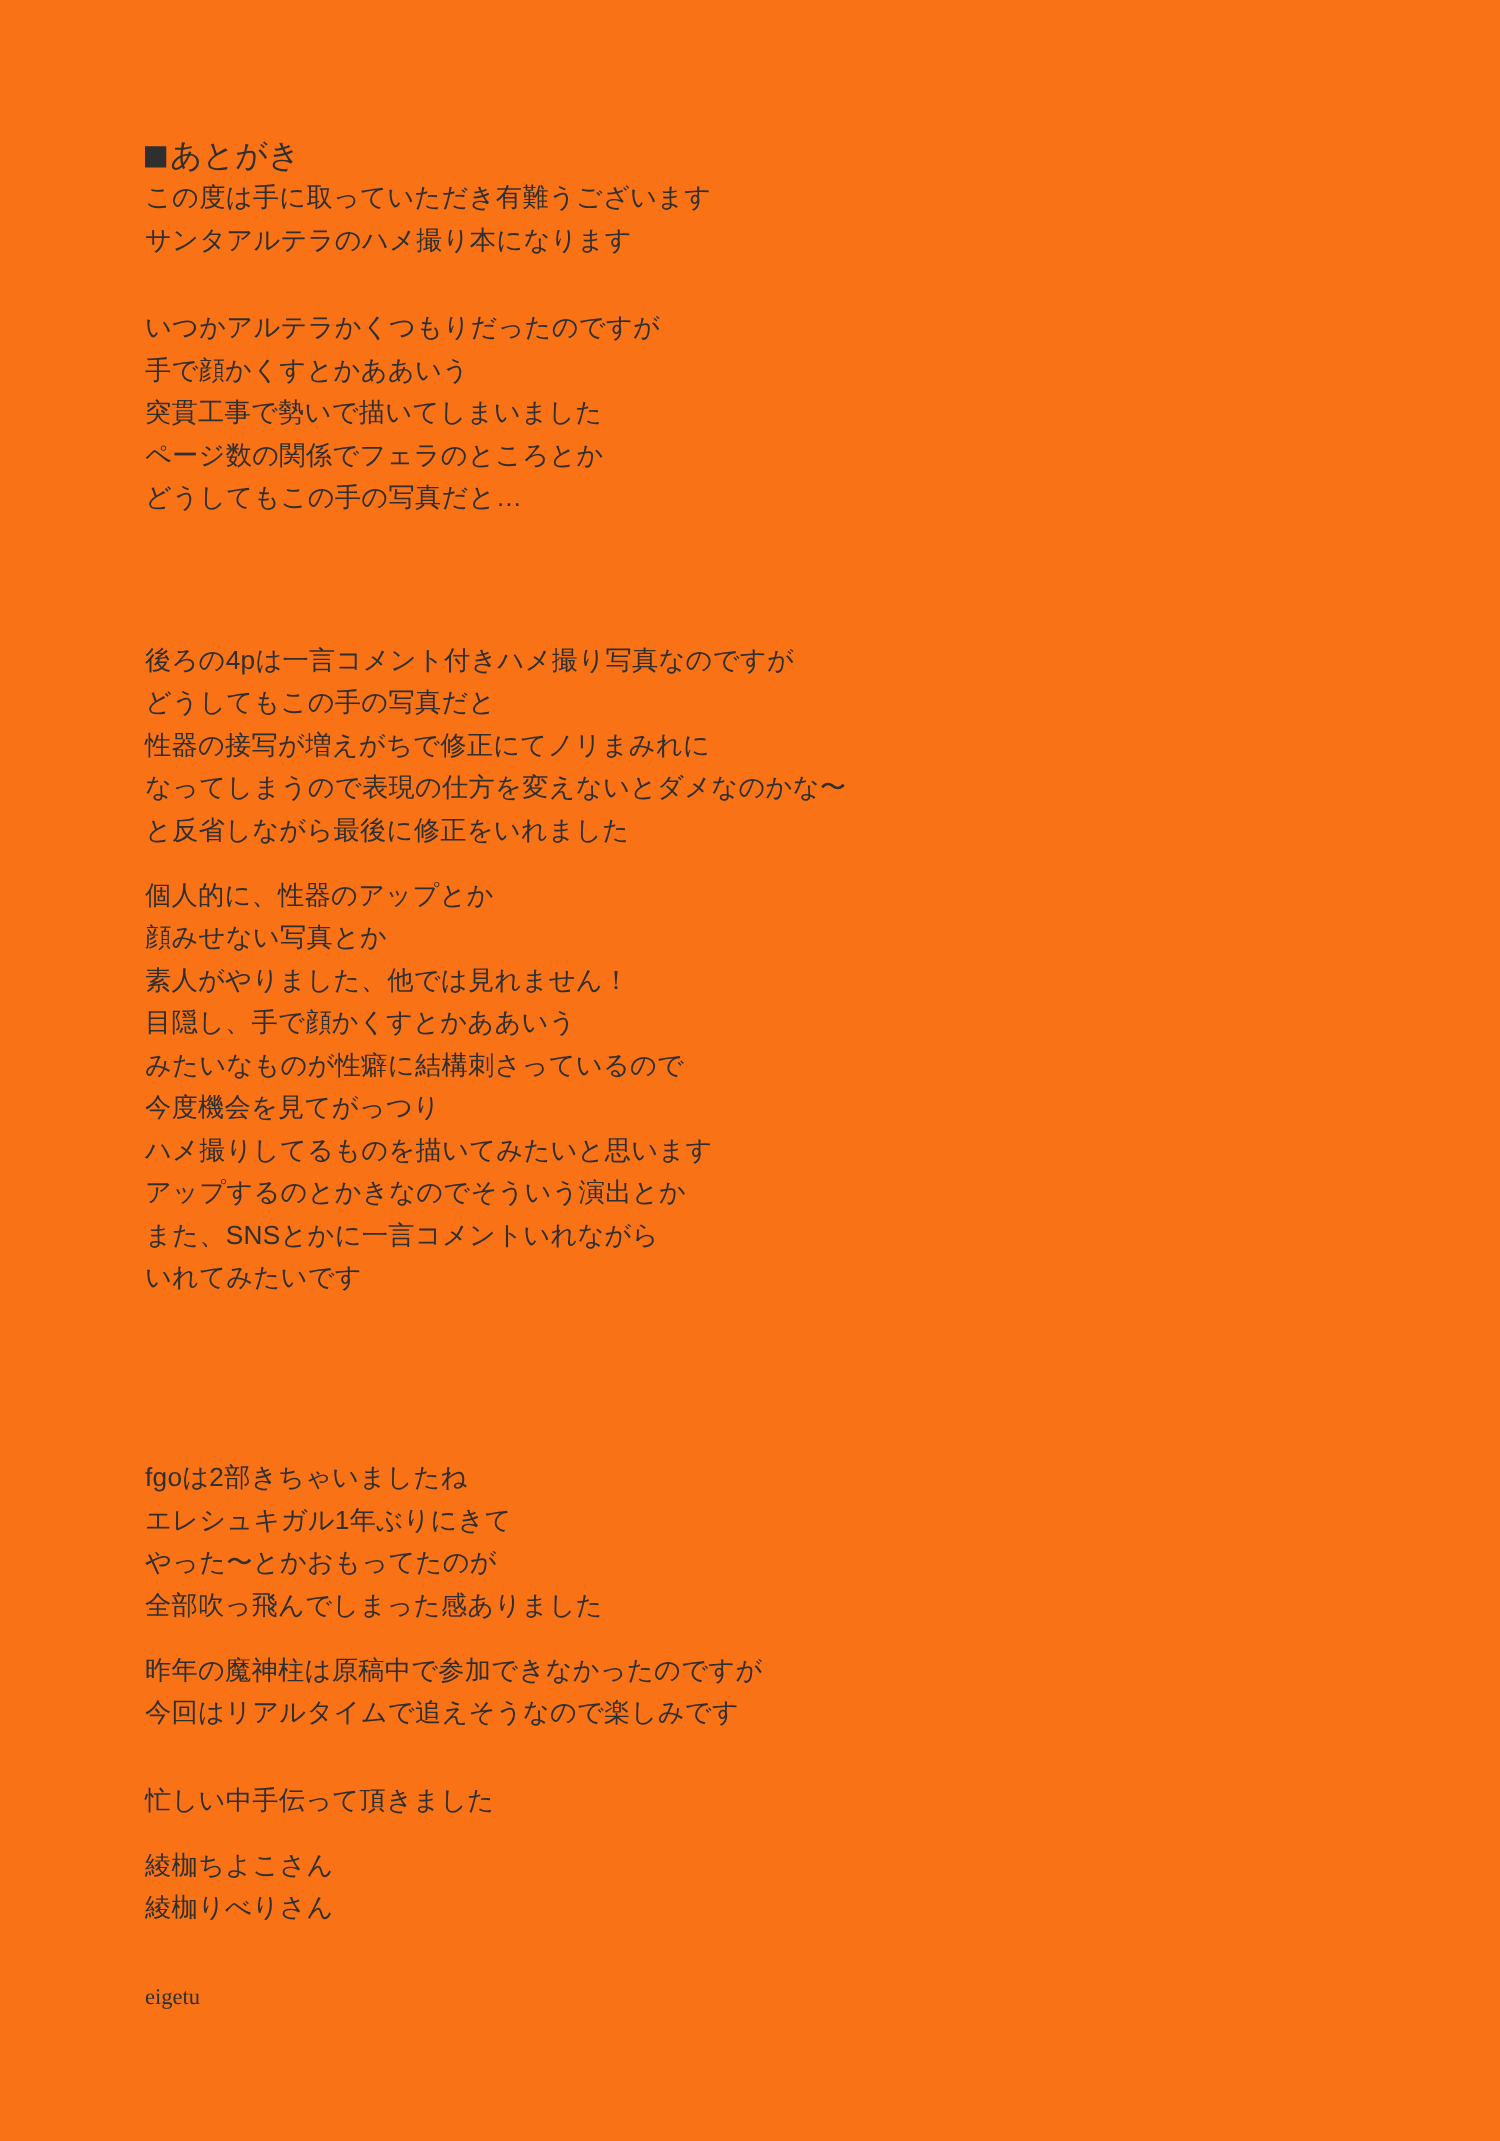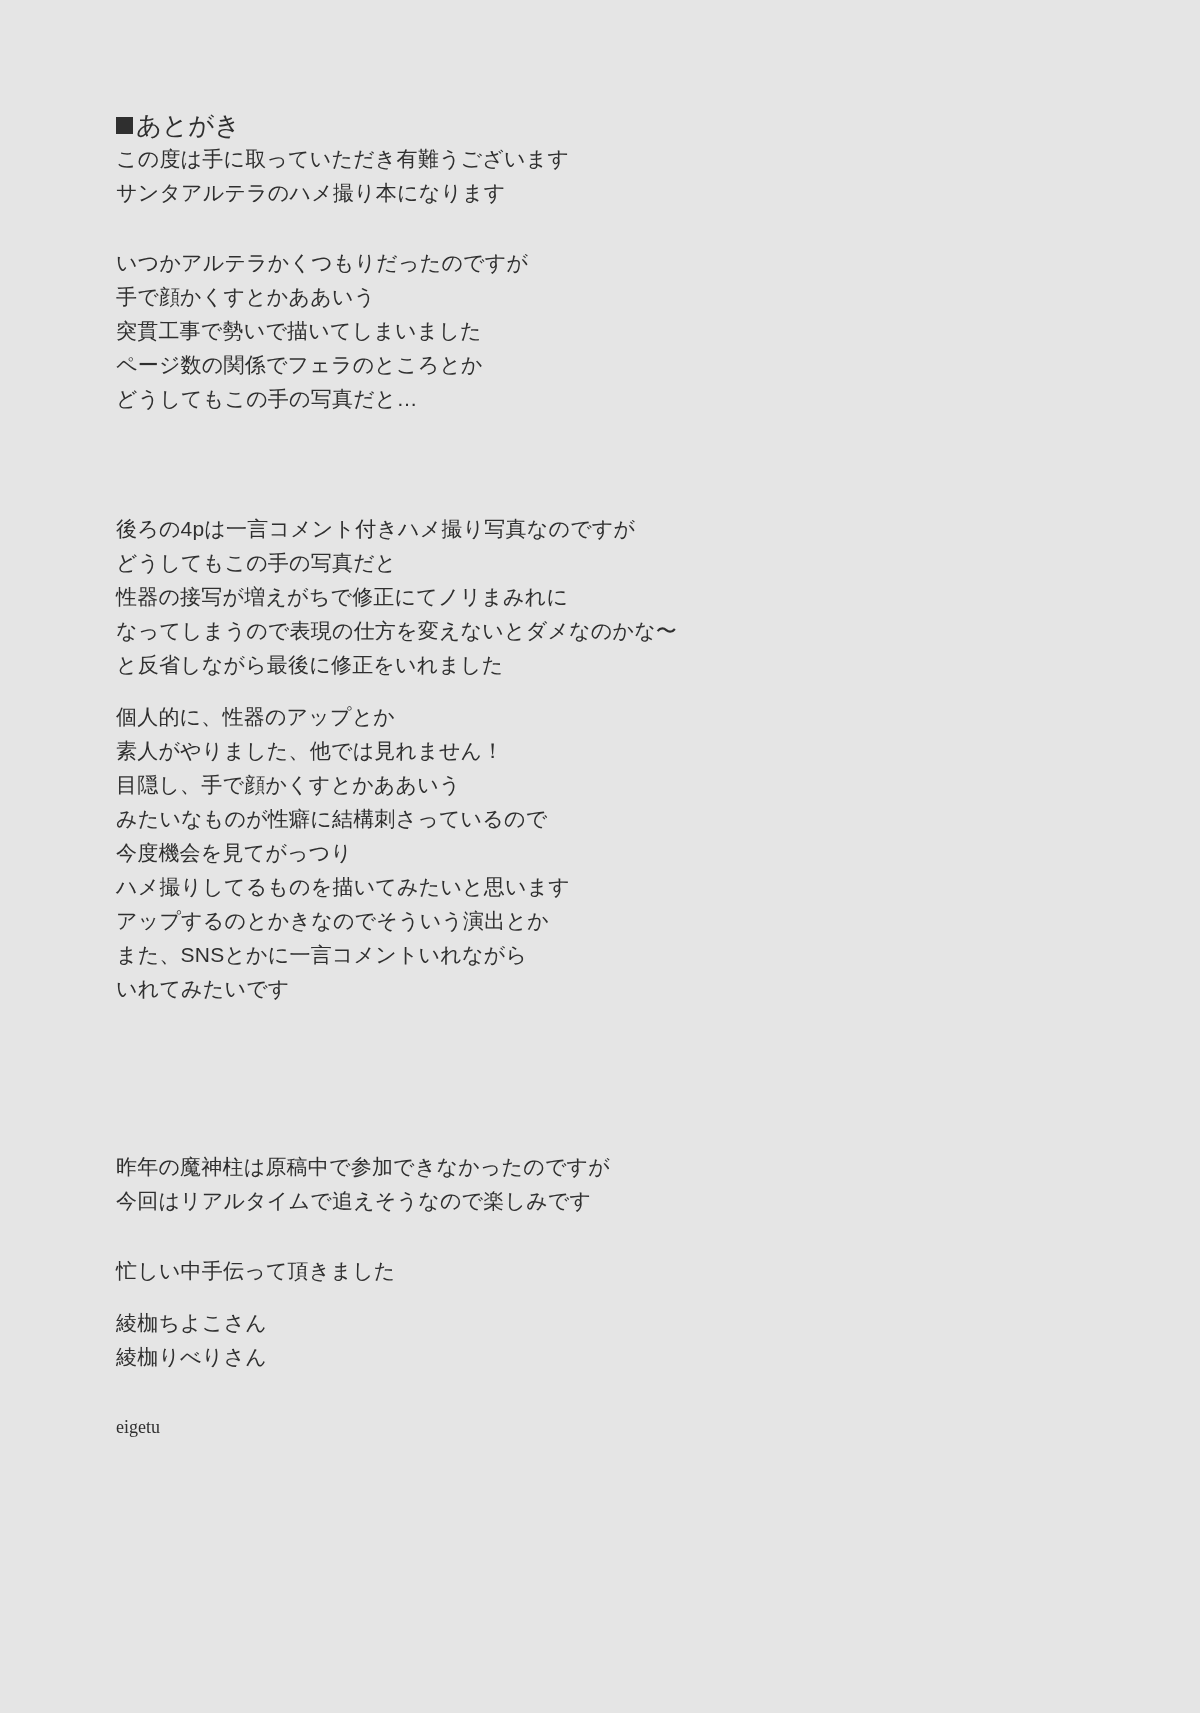--- a/index.html
+++ b/index.html
@@ -14,21 +14,21 @@
     color: #2b2b2b;
     position: relative;
     overflow: hidden;
   }
   .page {
     position: absolute;
     left: 0;
     top: 0;
     width: 1200px;
     height: 1713px;
-    background: #e5e5e5;
+    background: #f97316;
   }
   .content {
     position: absolute;
     left: 116px;
     top: 108px;
     width: 960px;
   }
   .line {
     font-size: 21px;
     line-height: 34px;
@@ -95,32 +95,39 @@
       <div class="line">どうしてもこの手の写真だと</div>
       <div class="line">性器の接写が増えがちで修正にてノリまみれに</div>
       <div class="line">なってしまうので表現の仕方を変えないとダメなのかな〜</div>
       <div class="line">と反省しながら最後に修正をいれました</div>
     </div>
 
     <div class="gap-sm"></div>
 
     <div>
       <div class="line">個人的に、性器のアップとか</div>
+      <div class="line">顔みせない写真とか</div>
       <div class="line">素人がやりました、他では見れません！</div>
       <div class="line">目隠し、手で顔かくすとかああいう</div>
       <div class="line">みたいなものが性癖に結構刺さっているので</div>
       <div class="line">今度機会を見てがっつり</div>
       <div class="line">ハメ撮りしてるものを描いてみたいと思います</div>
       <div class="line">アップするのとかきなのでそういう演出とか</div>
       <div class="line">また、SNSとかに一言コメントいれながら</div>
       <div class="line">いれてみたいです</div>
     </div>
 
     <div style="height:126px"></div>
 
+    <div>
+      <div class="line">fgoは2部きちゃいましたね</div>
+      <div class="line">エレシュキガル1年ぶりにきて</div>
+      <div class="line">やった〜とかおもってたのが</div>
+      <div class="line">全部吹っ飛んでしまった感ありました</div>
+    </div>
 
     <div class="gap-sm"></div>
 
     <div>
       <div class="line">昨年の魔神柱は原稿中で参加できなかったのですが</div>
       <div class="line">今回はリアルタイムで追えそうなので楽しみです</div>
     </div>
 
     <div class="gap-md"></div>
 

